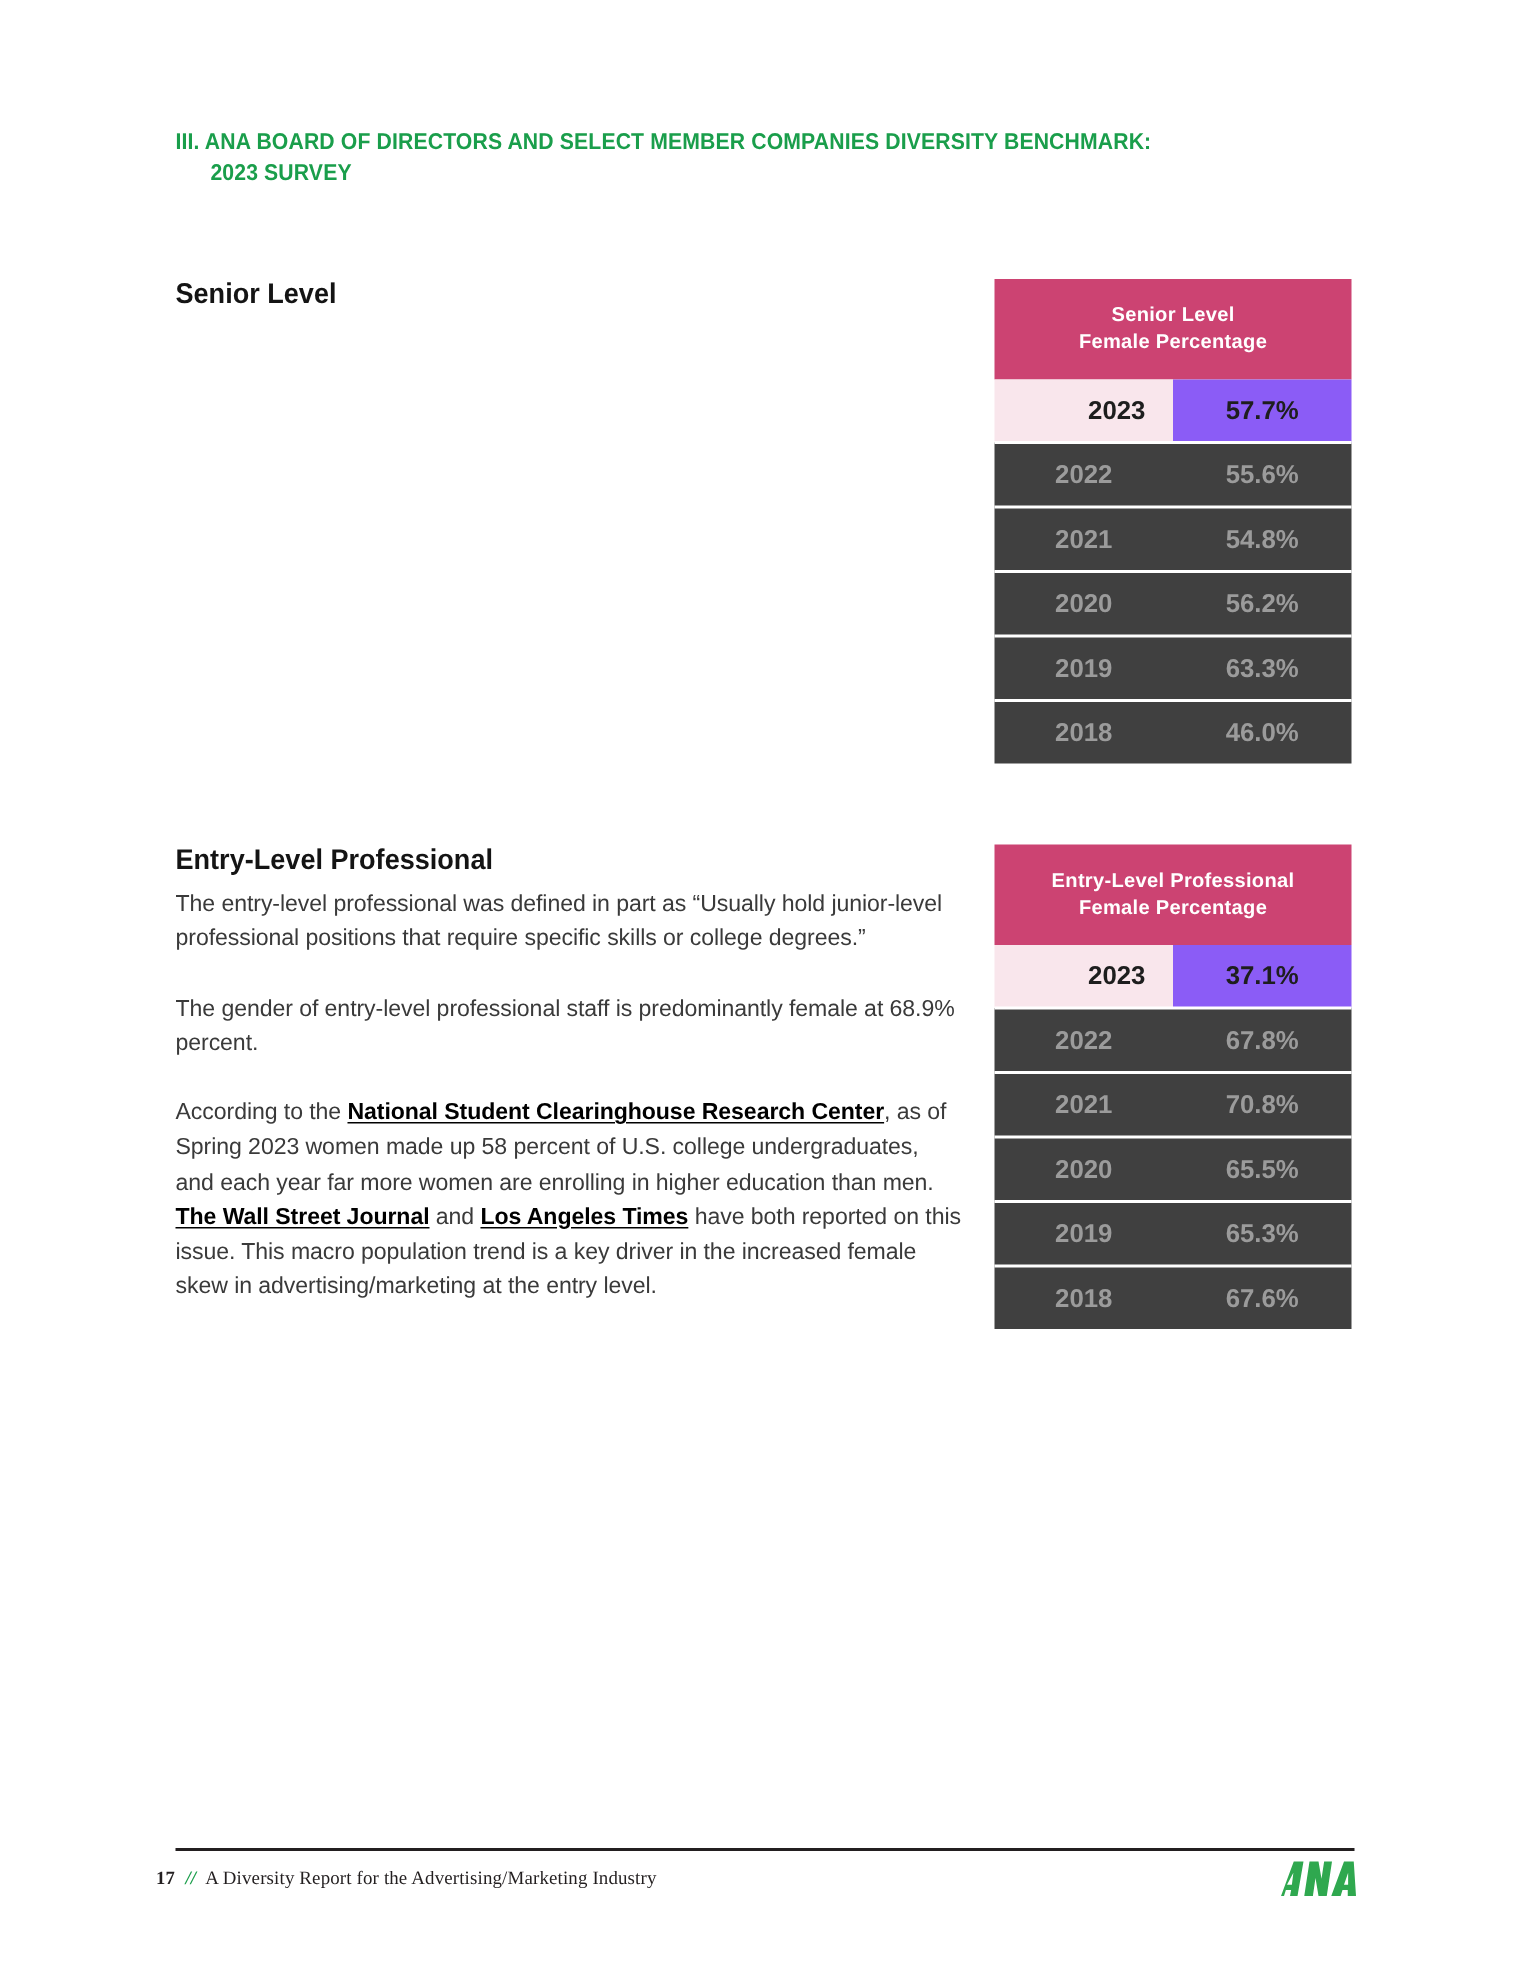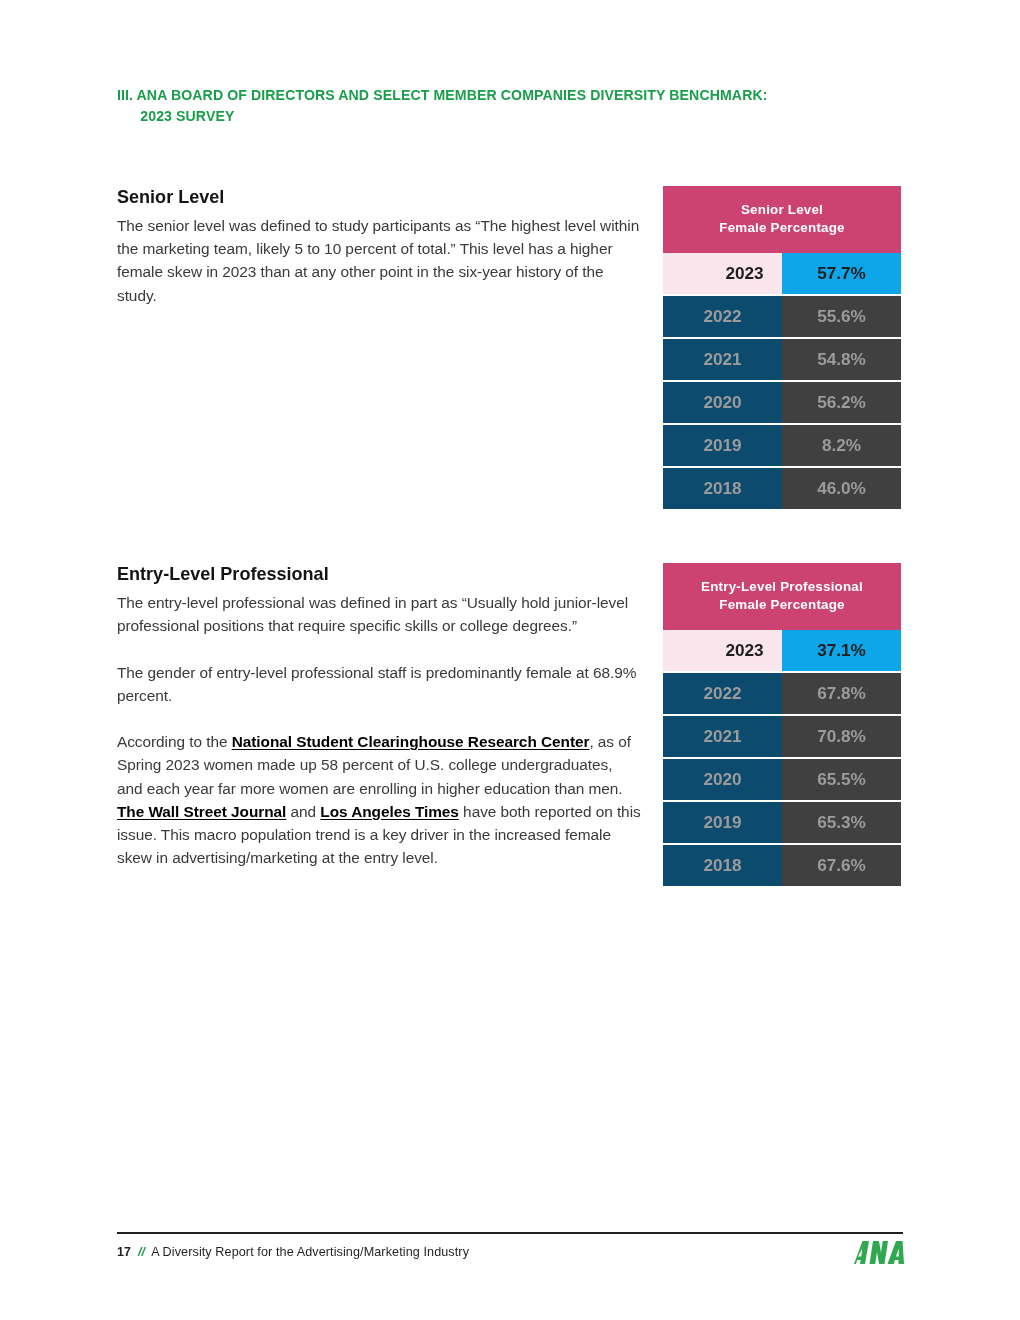--- a/index.html
+++ b/index.html
@@ -100,58 +100,59 @@
     height: 41px;
     padding: 0;
     font-size: 17.2px;
     font-weight: bold;
     text-align: center;
     vertical-align: middle;
     font-stretch: condensed;
   }
   .dtable td.c-year {
     width: 120px;
-    background: #0c4a6e;
+    background: #404040;
     color: #9B9B9B;
     border-bottom: 2px solid #ffffff;
   }
   .dtable td.c-val {
     width: 118px;
     background: #404040;
     color: #9B9B9B;
     border-bottom: 2px solid #ffffff;
   }
   .dtable tr.row-current td.c-year {
     background: #F9E6EC;
     color: #1E1E1E;
     padding-left: 44px;
   }
   .dtable tr.row-current td.c-val {
-    background: #0ea5e9;
+    background: #8b5cf6;
     color: #1E1E1E;
   }
   .dtable tr.row-last td { border-bottom: none; }
 
   
   .footer-rule {
     position: absolute;
     left: 117px;
     top: 1232px;
     width: 786px;
     height: 1.6px;
     background: #231F20;
   }
   .footer-text {
     position: absolute;
-    left: 117px;
+    left: 104px;
     top: 1245px;
     font-size: 12.6px;
     color: #231F20;
     white-space: nowrap;
     letter-spacing: 0.1px;
+    font-family: Liberation Serif, serif;
   }
   .footer-text .pg {
     font-weight: bold;
     font-size: 12.4px;
   }
   .footer-text .slash {
     color: #1A9E4B;
     font-weight: bold;
     font-style: italic;
     padding: 0 6px 0 7px;
@@ -169,21 +170,20 @@
 
 <div class="page">
 
   <div class="doc-title">
     <span>III. ANA Board of Directors and Select Member Companies Diversity Benchmark:</span>
     <span class="ln2">2023 Survey</span>
   </div>
 
   <div class="text-col" style="top:185px;">
     <h2 class="sec-head">Senior Level</h2>
-    <p class="body-p">The senior level was defined to study participants as “The highest level within the marketing team, likely 5 to 10 percent of total.” This level has a higher female skew in 2023 than at any other point in the six-year history of the study.</p>
   </div>
 
   <table class="dtable" style="left:663px; top:186px;">
     <thead>
       <tr>
         <th class="thead-cell" colspan="2">
           <span>Senior Level</span><br>
           <span>Female Percentage</span>
         </th>
       </tr>
@@ -200,21 +200,21 @@
       <tr>
         <td class="c-year">2021</td>
         <td class="c-val">54.8%</td>
       </tr>
       <tr>
         <td class="c-year">2020</td>
         <td class="c-val">56.2%</td>
       </tr>
       <tr>
         <td class="c-year">2019</td>
-        <td class="c-val">8.2%</td>
+        <td class="c-val">63.3%</td>
       </tr>
       <tr class="row-last">
         <td class="c-year">2018</td>
         <td class="c-val">46.0%</td>
       </tr>
     </tbody>
   </table>
 
   <div class="text-col" style="top:562px;">
     <h2 class="sec-head">Entry-Level Professional</h2>

